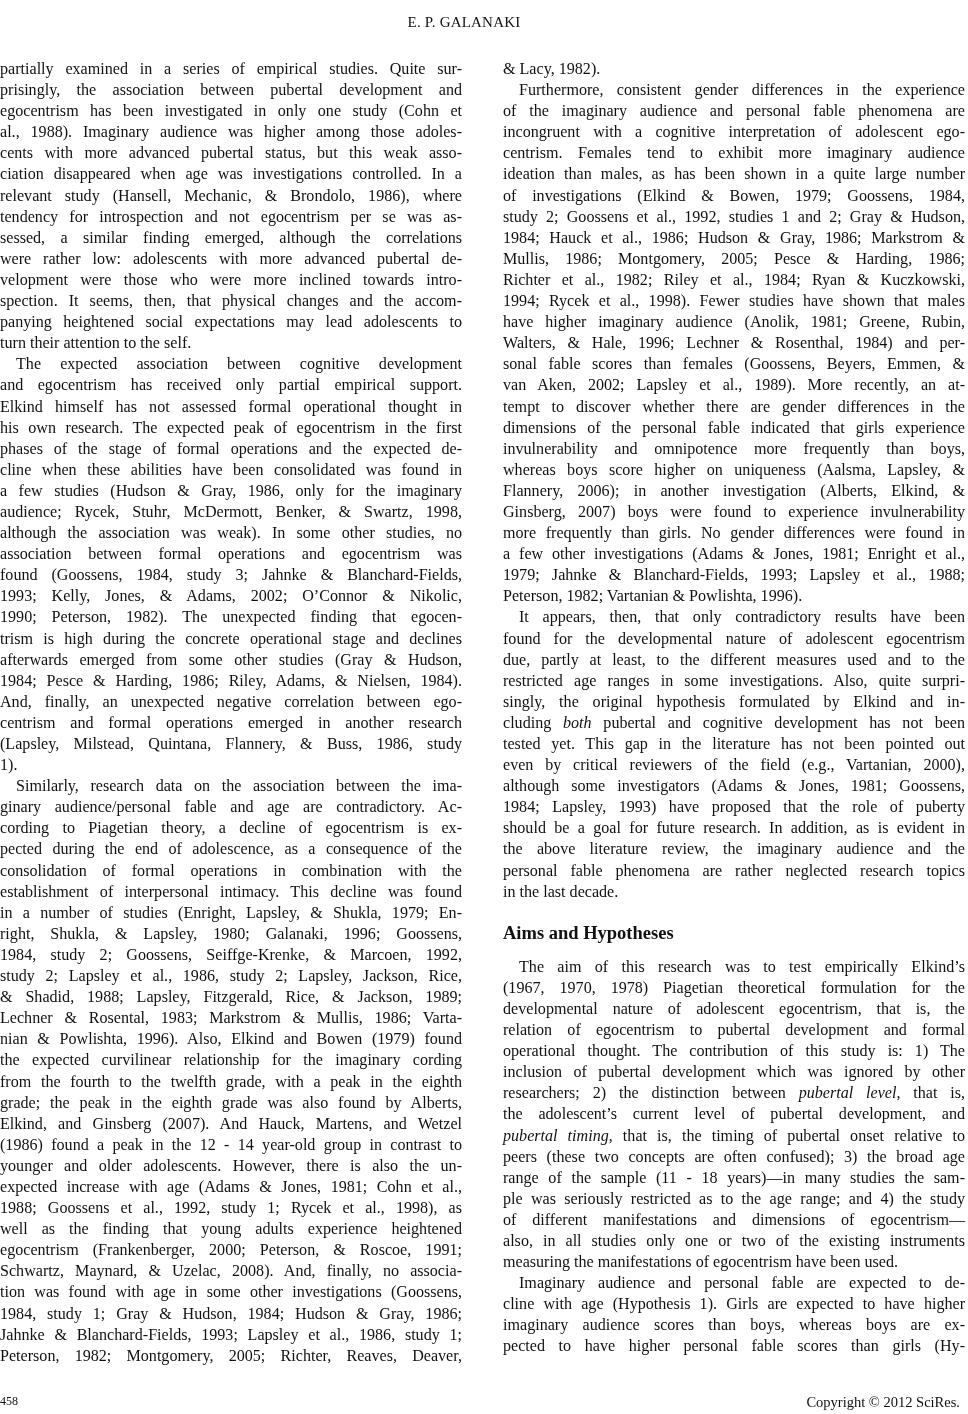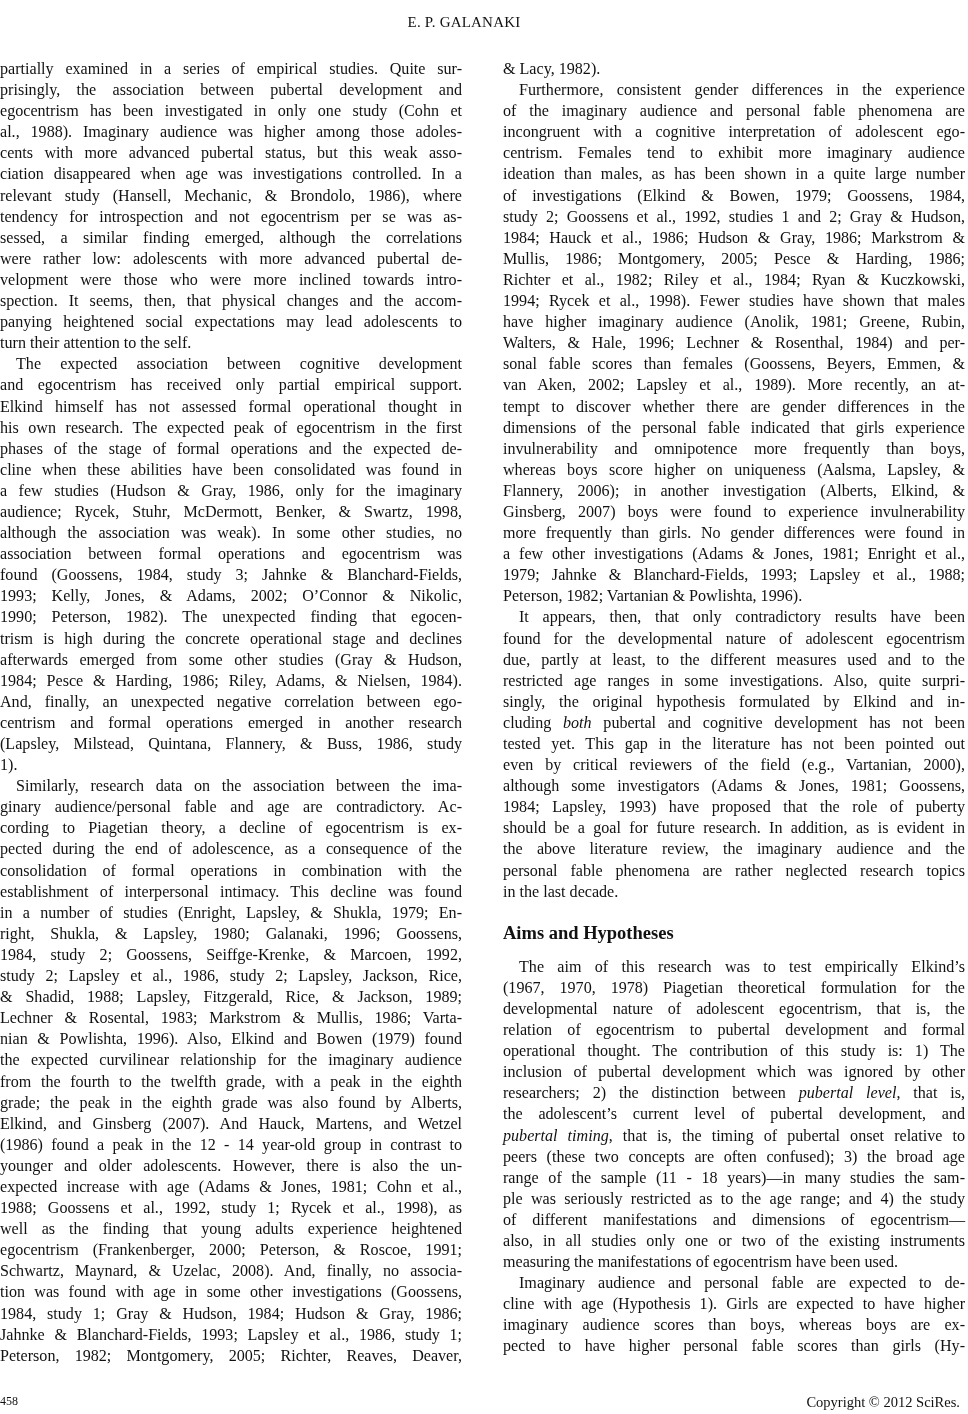--- a/index.html
+++ b/index.html
@@ -64,21 +64,21 @@
     <span class="line">pected during the end of adolescence, as a consequence of the</span>
     <span class="line">consolidation of formal operations in combination with the</span>
     <span class="line">establishment of interpersonal intimacy. This decline was found</span>
     <span class="line">in a number of studies (Enright, Lapsley, &amp; Shukla, 1979; En-</span>
     <span class="line">right, Shukla, &amp; Lapsley, 1980; Galanaki, 1996; Goossens,</span>
     <span class="line">1984, study 2; Goossens, Seiffge-Krenke, &amp; Marcoen, 1992,</span>
     <span class="line">study 2; Lapsley et al., 1986, study 2; Lapsley, Jackson, Rice,</span>
     <span class="line">&amp; Shadid, 1988; Lapsley, Fitzgerald, Rice, &amp; Jackson, 1989;</span>
     <span class="line">Lechner &amp; Rosental, 1983; Markstrom &amp; Mullis, 1986; Varta-</span>
     <span class="line">nian &amp; Powlishta, 1996). Also, Elkind and Bowen (1979) found</span>
-    <span class="line">the expected curvilinear relationship for the imaginary audience</span>
+    <span class="line">the expected curvilinear relationship for the imaginary cording</span>
     <span class="line">from the fourth to the twelfth grade, with a peak in the eighth</span>
     <span class="line">grade; the peak in the eighth grade was also found by Alberts,</span>
     <span class="line">Elkind, and Ginsberg (2007). And Hauck, Martens, and Wetzel</span>
     <span class="line">(1986) found a peak in the 12 - 14 year-old group in contrast to</span>
     <span class="line">younger and older adolescents. However, there is also the un-</span>
     <span class="line">expected increase with age (Adams &amp; Jones, 1981; Cohn et al.,</span>
     <span class="line">1988; Goossens et al., 1992, study 1; Rycek et al., 1998), as</span>
     <span class="line">well as the finding that young adults experience heightened</span>
     <span class="line">egocentrism (Frankenberger, 2000; Peterson, &amp; Roscoe, 1991;</span>
     <span class="line">Schwartz, Maynard, &amp; Uzelac, 2008). And, finally, no associa-</span>

